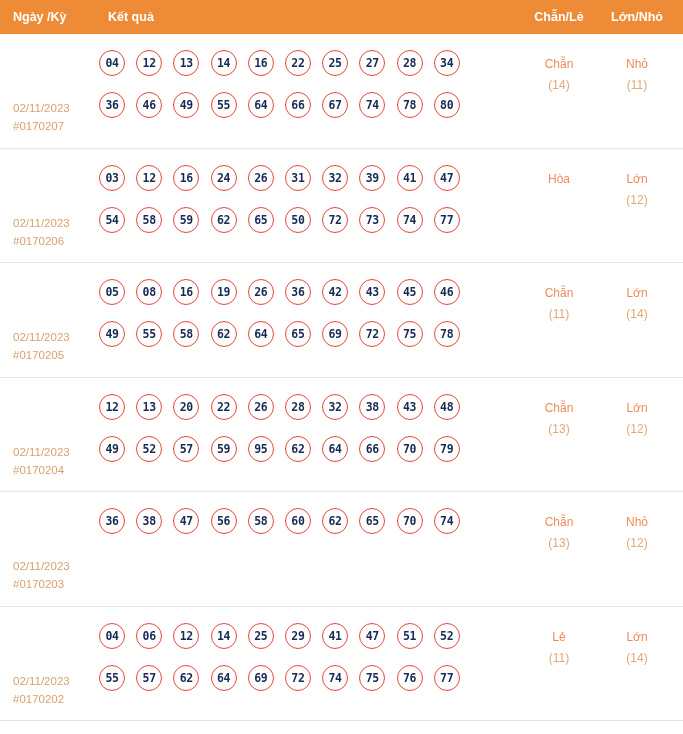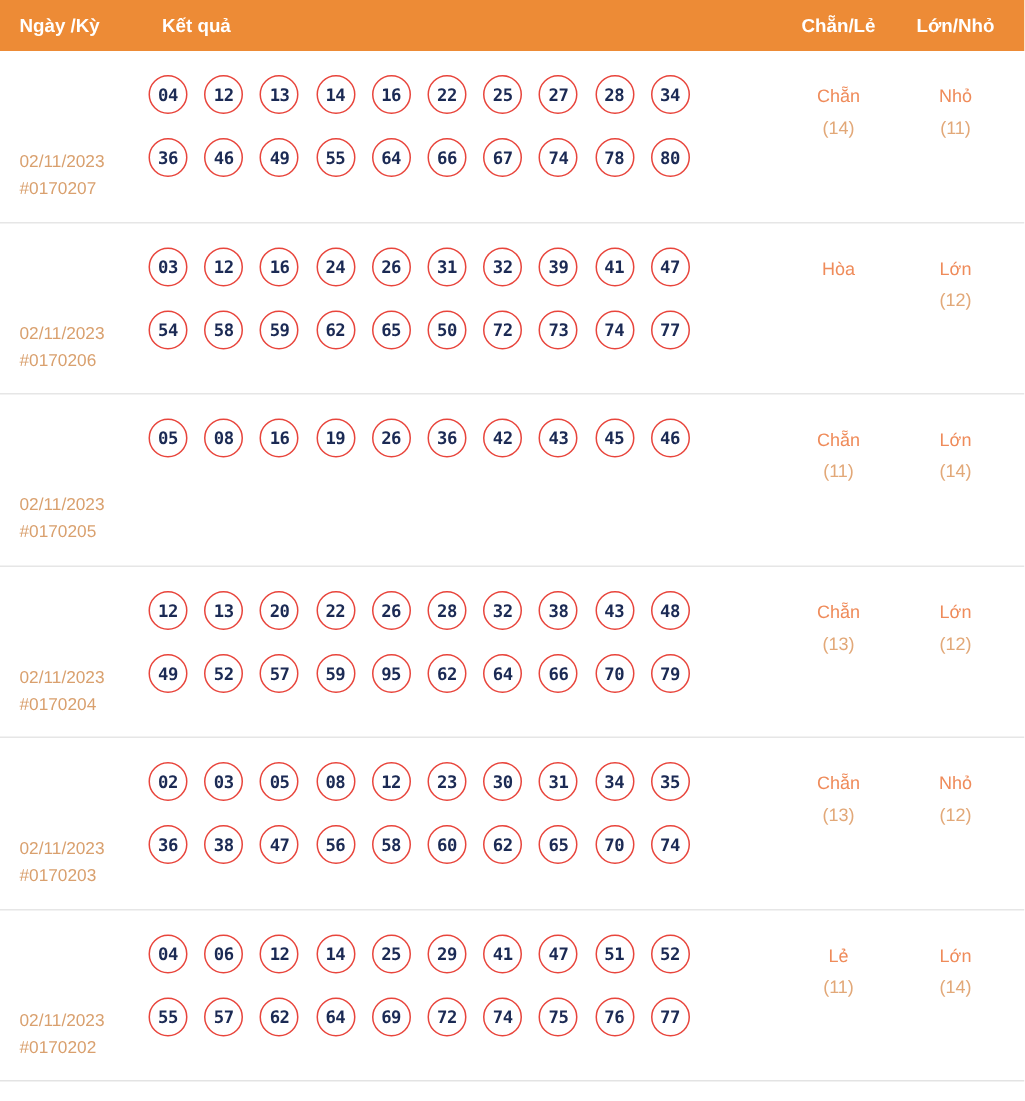--- a/index.html
+++ b/index.html
@@ -160,20 +160,21 @@
           <span class="stat-count">(12)</span>
         </div>
       </div>
       <div class="row">
         <div class="cell-date">
           <span class="d-line">02/11/2023</span>
           <span class="d-line">#0170205</span>
         </div>
         <div class="cell-result">
           <span class="num-line"><span class="ball">05</span><span class="ball">08</span><span class="ball">16</span><span class="ball">19</span><span class="ball">26</span><span class="ball">36</span><span class="ball">42</span><span class="ball">43</span><span class="ball">45</span><span class="ball">46</span></span>
+          <span class="num-line"><span class="ball">49</span><span class="ball">55</span><span class="ball">58</span><span class="ball">62</span><span class="ball">64</span><span class="ball">65</span><span class="ball">69</span><span class="ball">72</span><span class="ball">75</span><span class="ball">78</span></span>
         </div>
         <div class="cell-stat cell-oddeven">
           <span class="stat-label">Chẵn</span>
           <span class="stat-count">(11)</span>
         </div>
         <div class="cell-stat cell-bigsml">
           <span class="stat-label">Lớn</span>
           <span class="stat-count">(14)</span>
         </div>
       </div>
@@ -194,21 +195,20 @@
           <span class="stat-label">Lớn</span>
           <span class="stat-count">(12)</span>
         </div>
       </div>
       <div class="row">
         <div class="cell-date">
           <span class="d-line">02/11/2023</span>
           <span class="d-line">#0170203</span>
         </div>
         <div class="cell-result">
-          <span class="num-line"><span class="ball">02</span><span class="ball">03</span><span class="ball">05</span><span class="ball">08</span><span class="ball">12</span><span class="ball">23</span><span class="ball">30</span><span class="ball">31</span><span class="ball">34</span><span class="ball">35</span></span>
           <span class="num-line"><span class="ball">36</span><span class="ball">38</span><span class="ball">47</span><span class="ball">56</span><span class="ball">58</span><span class="ball">60</span><span class="ball">62</span><span class="ball">65</span><span class="ball">70</span><span class="ball">74</span></span>
         </div>
         <div class="cell-stat cell-oddeven">
           <span class="stat-label">Chẵn</span>
           <span class="stat-count">(13)</span>
         </div>
         <div class="cell-stat cell-bigsml">
           <span class="stat-label">Nhỏ</span>
           <span class="stat-count">(12)</span>
         </div>

